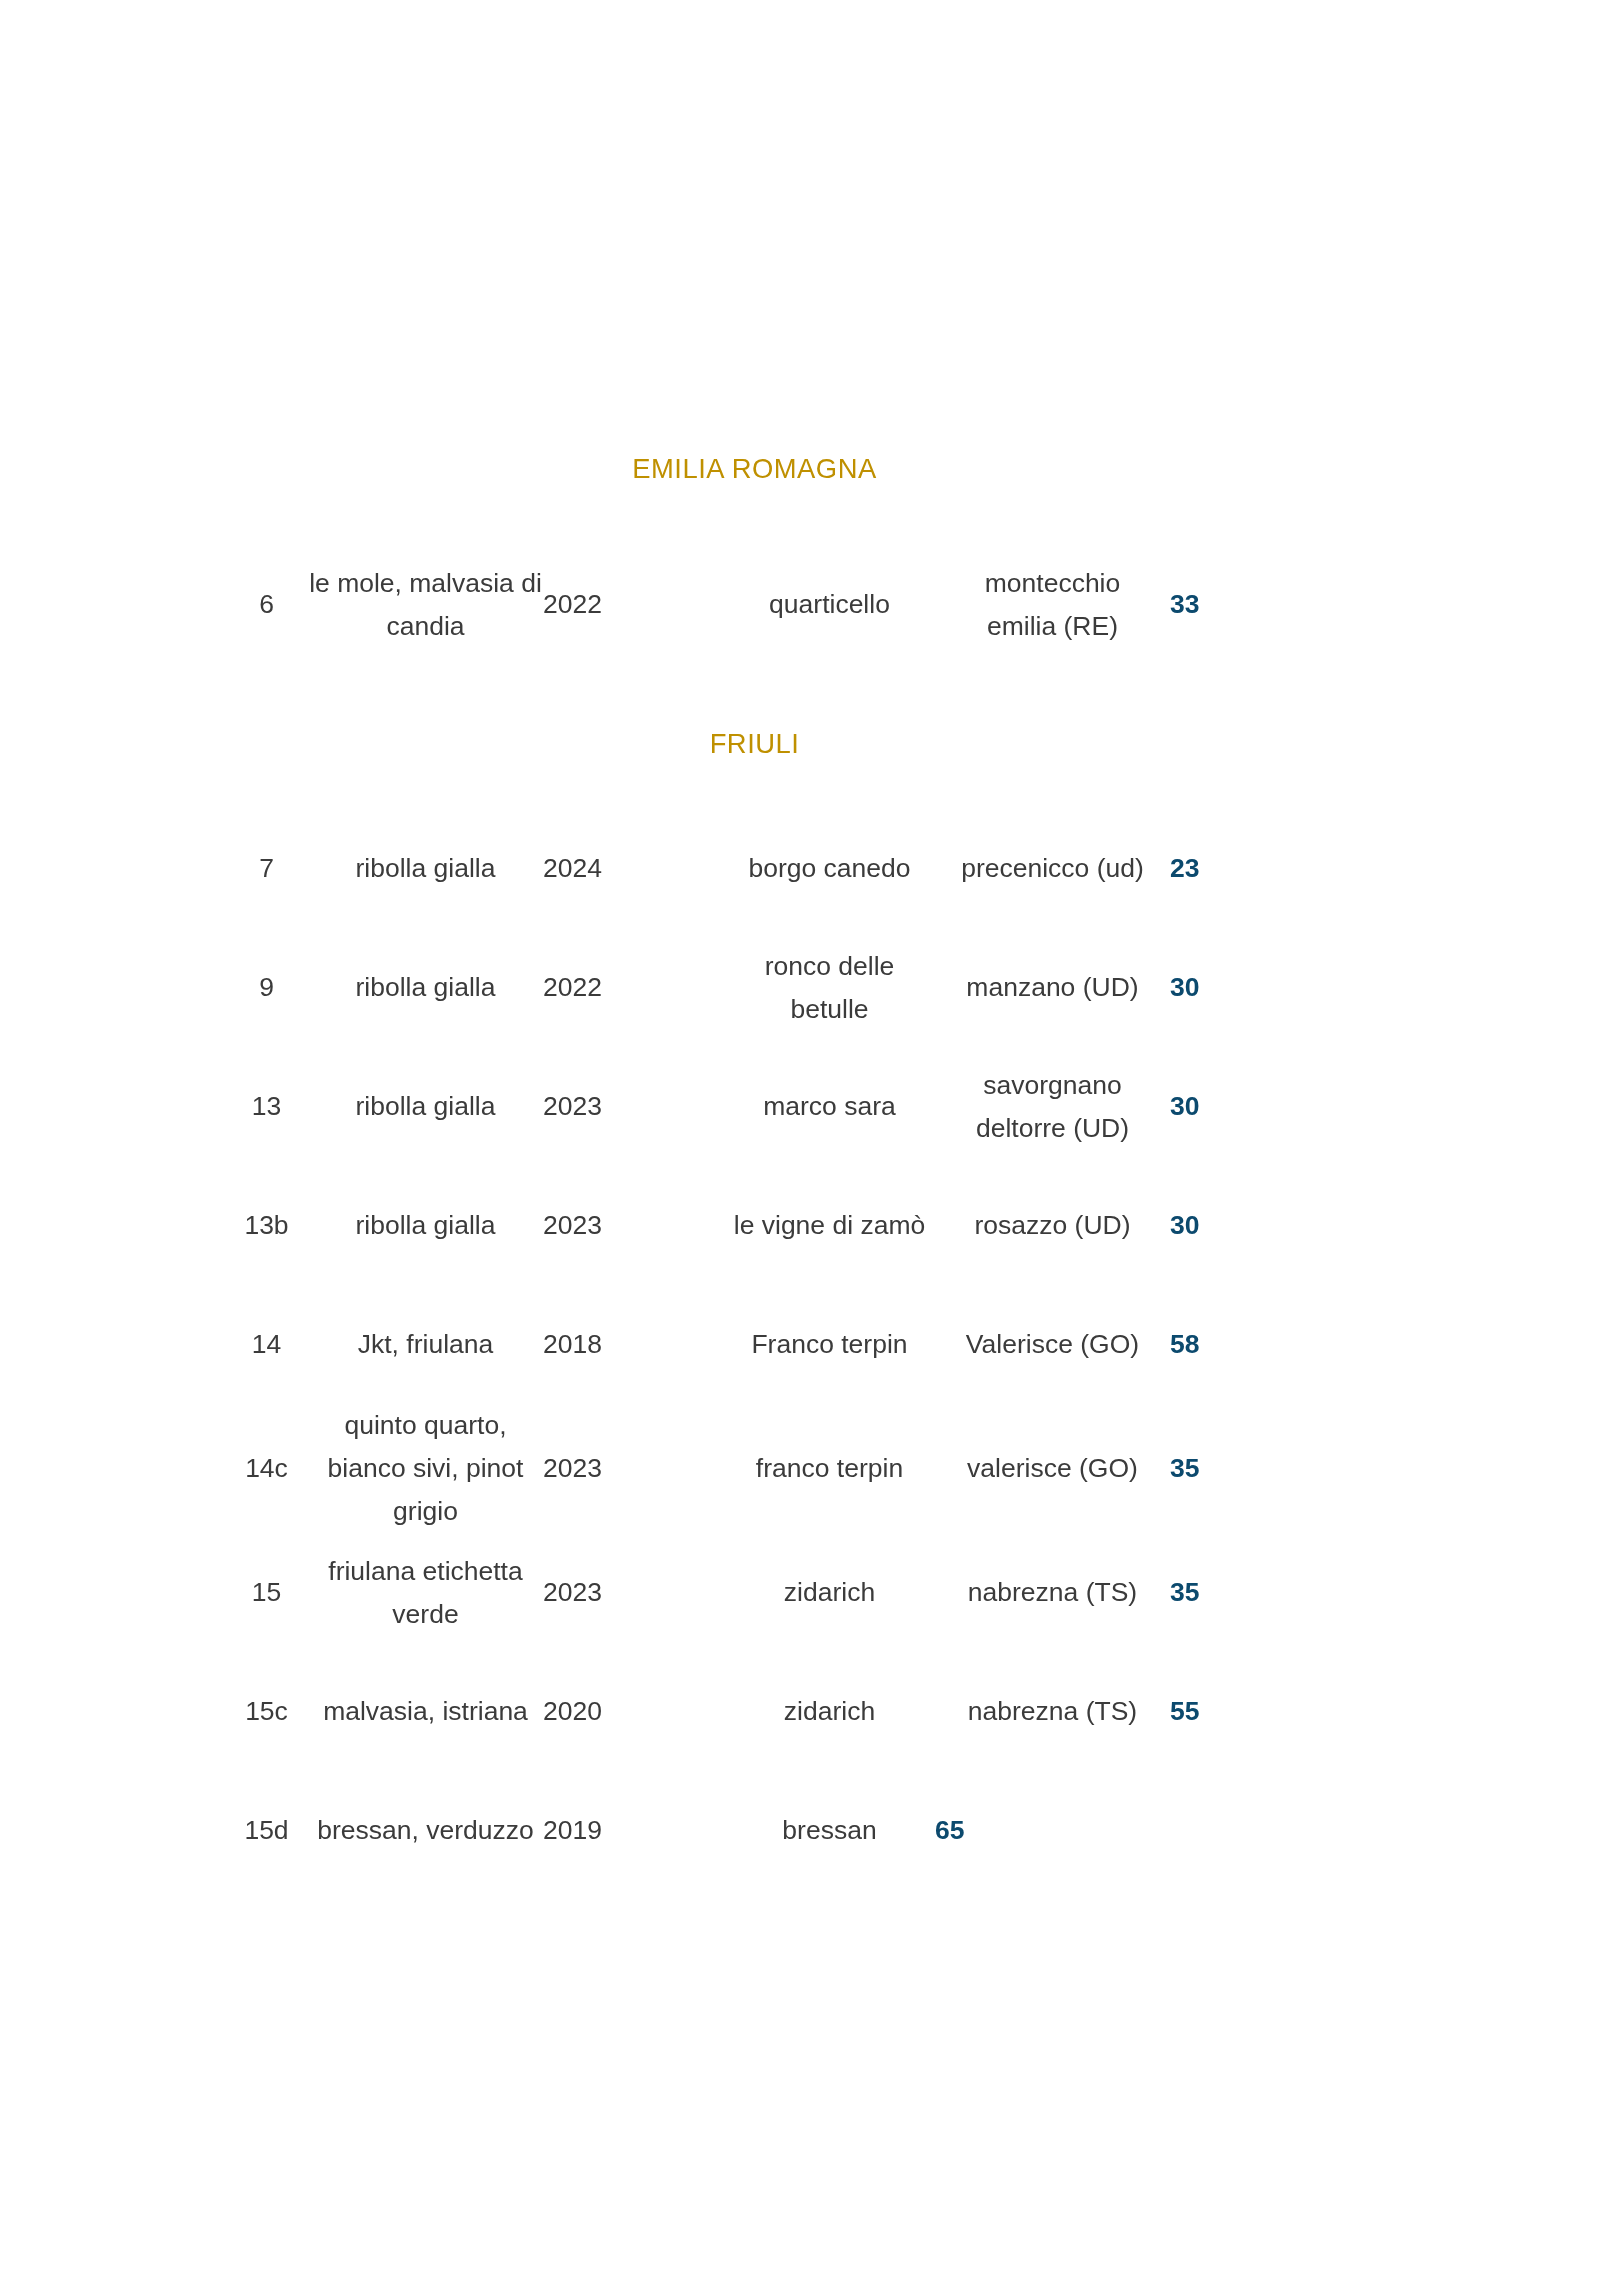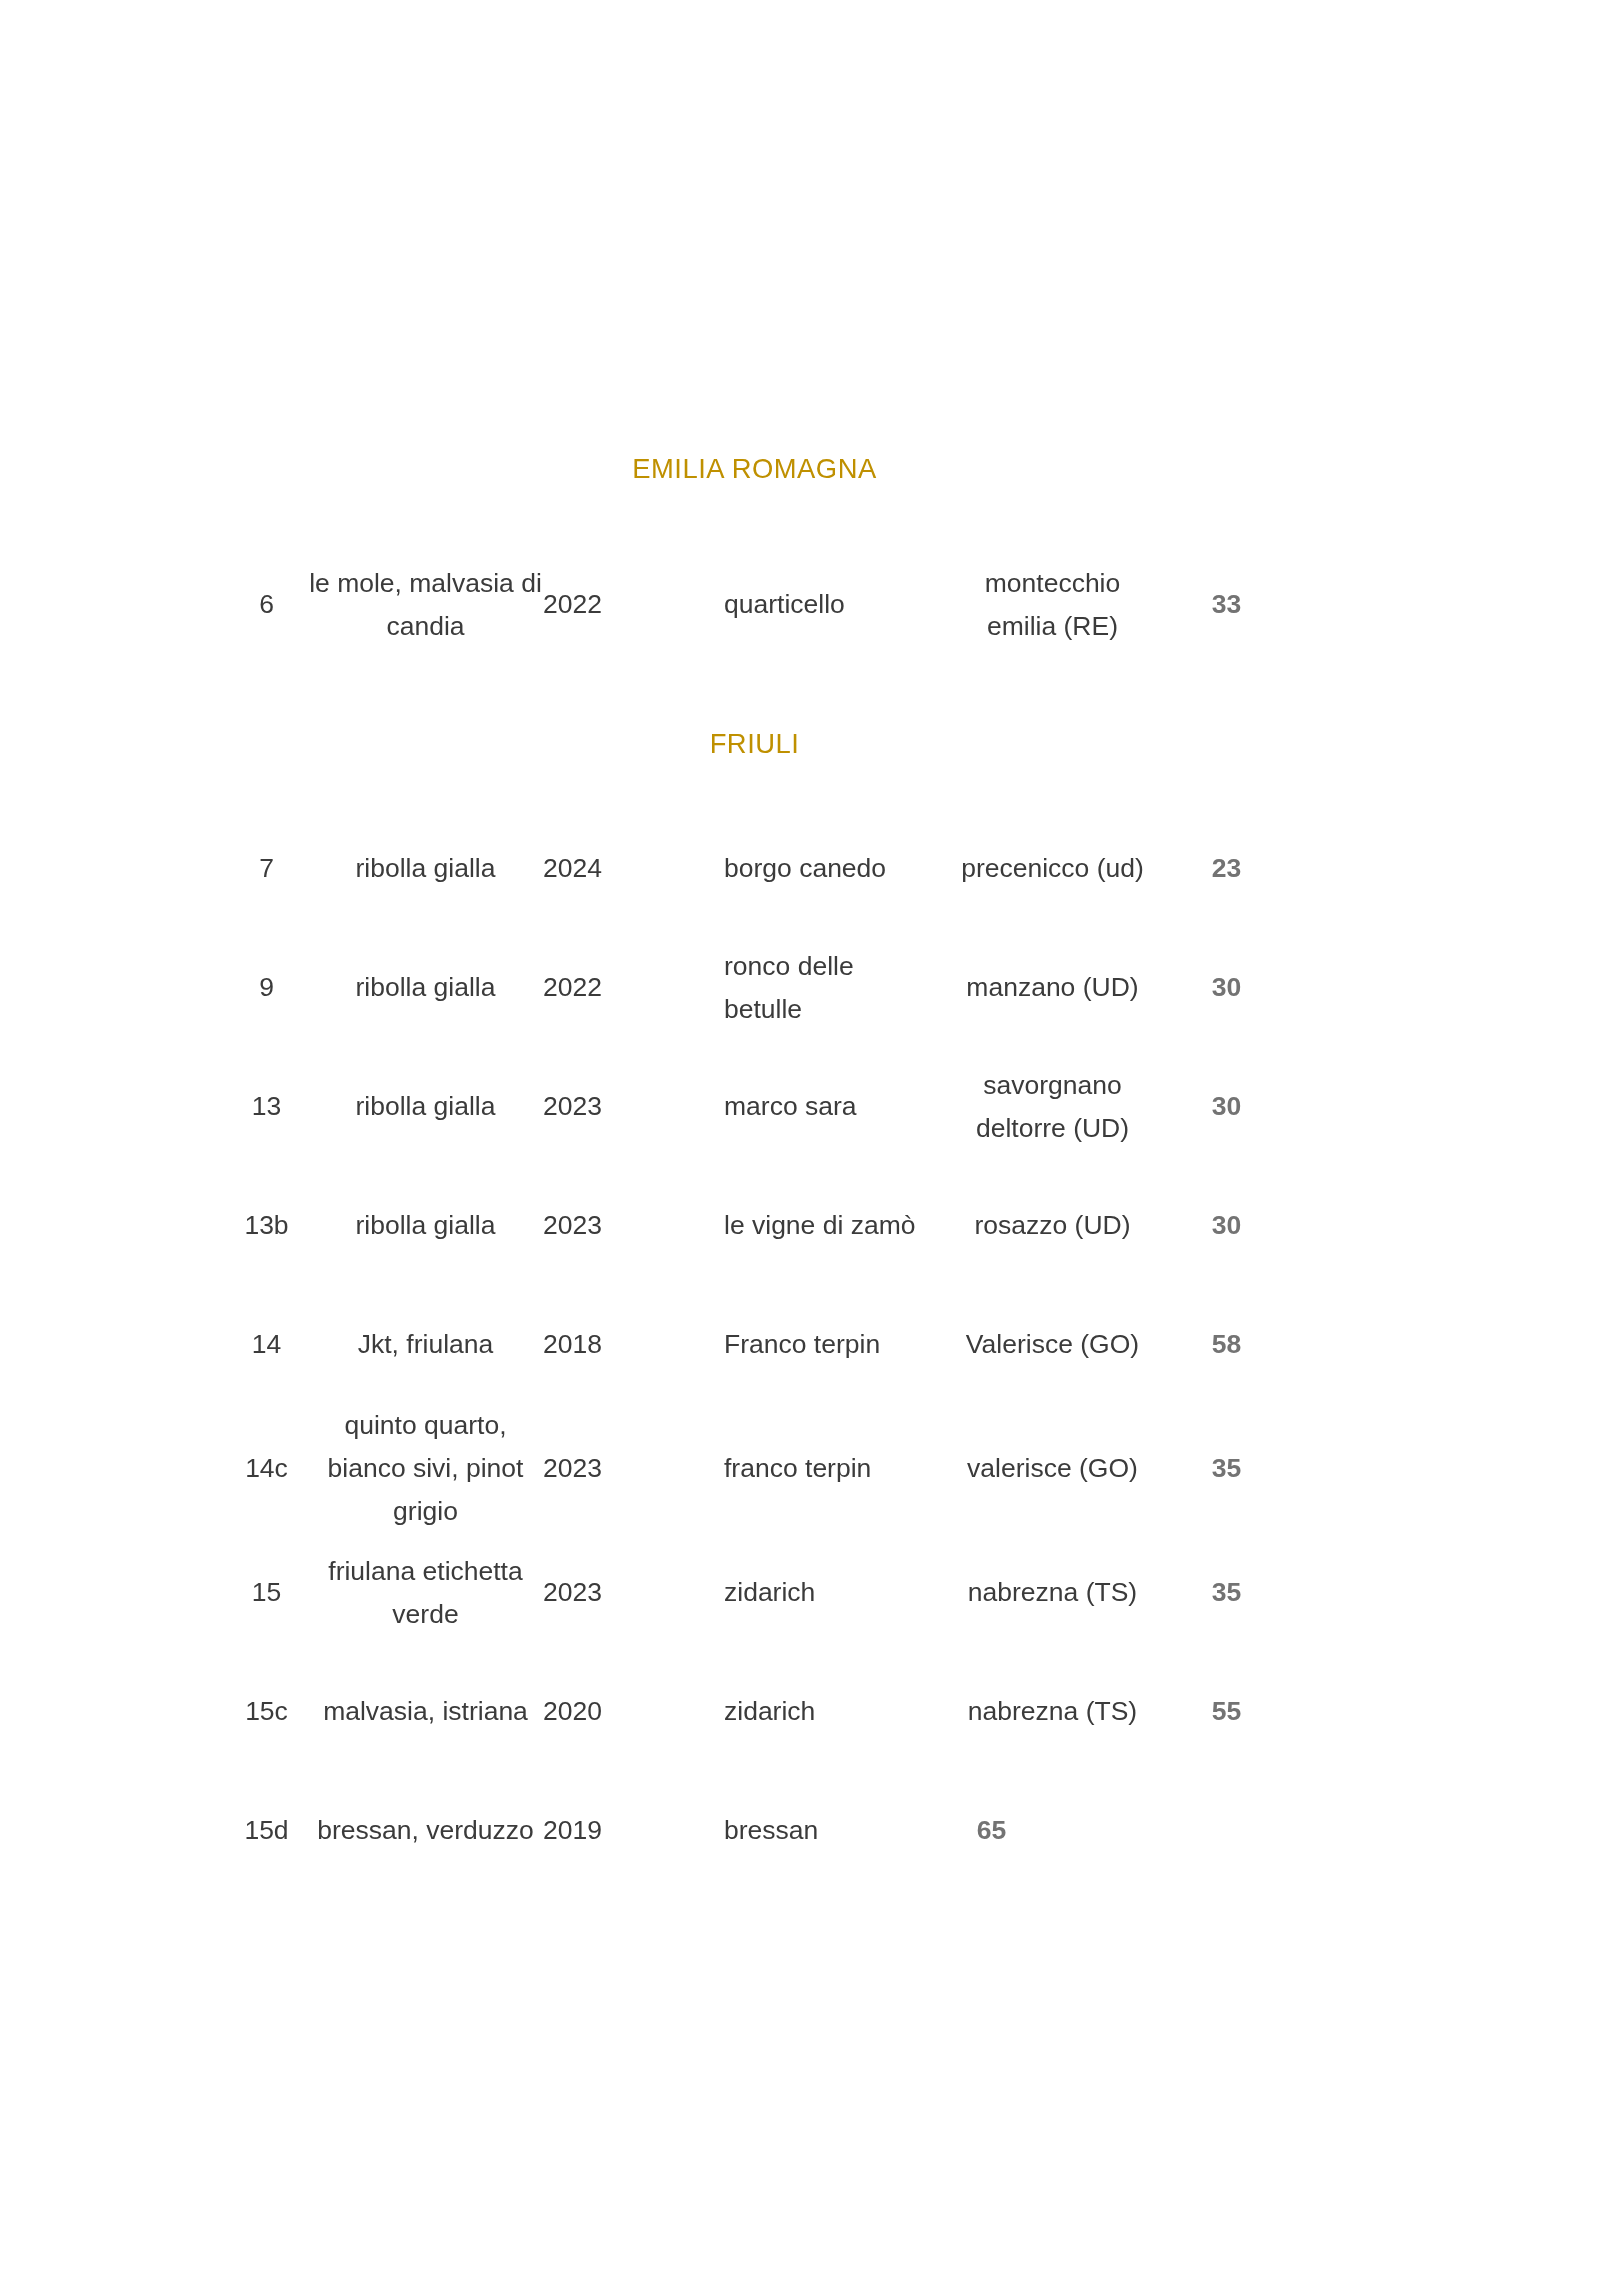--- a/index.html
+++ b/index.html
@@ -43,23 +43,23 @@
     min-height: 119px;
   }
   .cell {
     flex: none;
     line-height: 43px;
     box-sizing: border-box;
   }
   .cell.num      { width: 83px;  text-align: center; }
   .cell.name     { width: 235px; text-align: center; }
   .cell.year     { width: 181px; }
-  .cell.producer { width: 211px; }
+  .cell.producer { width: 211px; text-align: center; }
   .cell.location { width: 235px; text-align: center; padding: 0 14.7px; }
-  .cell.price    { width: 113px; text-align: center; font-weight: 700; color: #737373; }
+  .cell.price    { width: 113px; text-align: left; font-weight: 700; color: #0c4a6e; }
 </style>
 </head>
 <body>
 
 <div class="page">
   <div class="content">
 
     <section class="emilia">
       <h2 class="section-title">EMILIA ROMAGNA</h2>
       <div class="rows">

